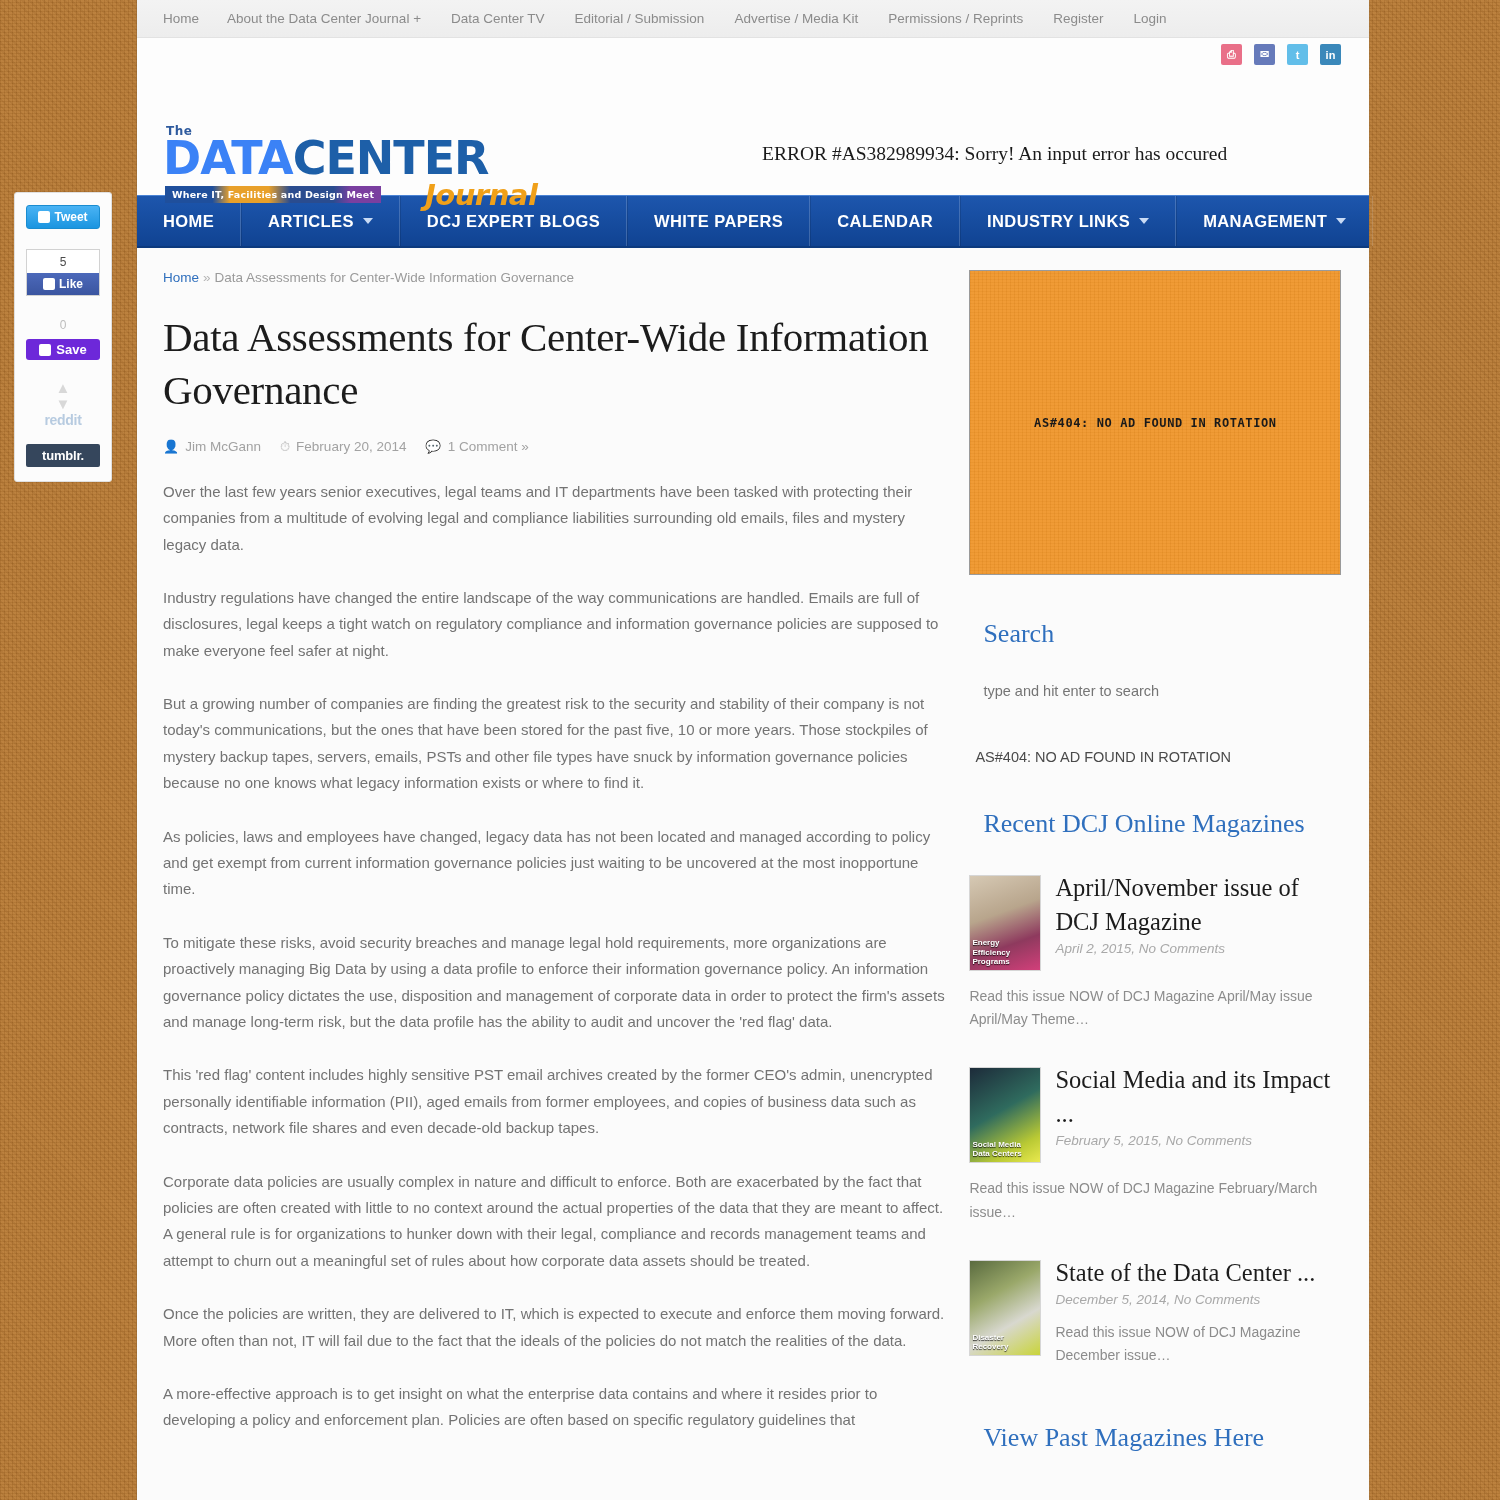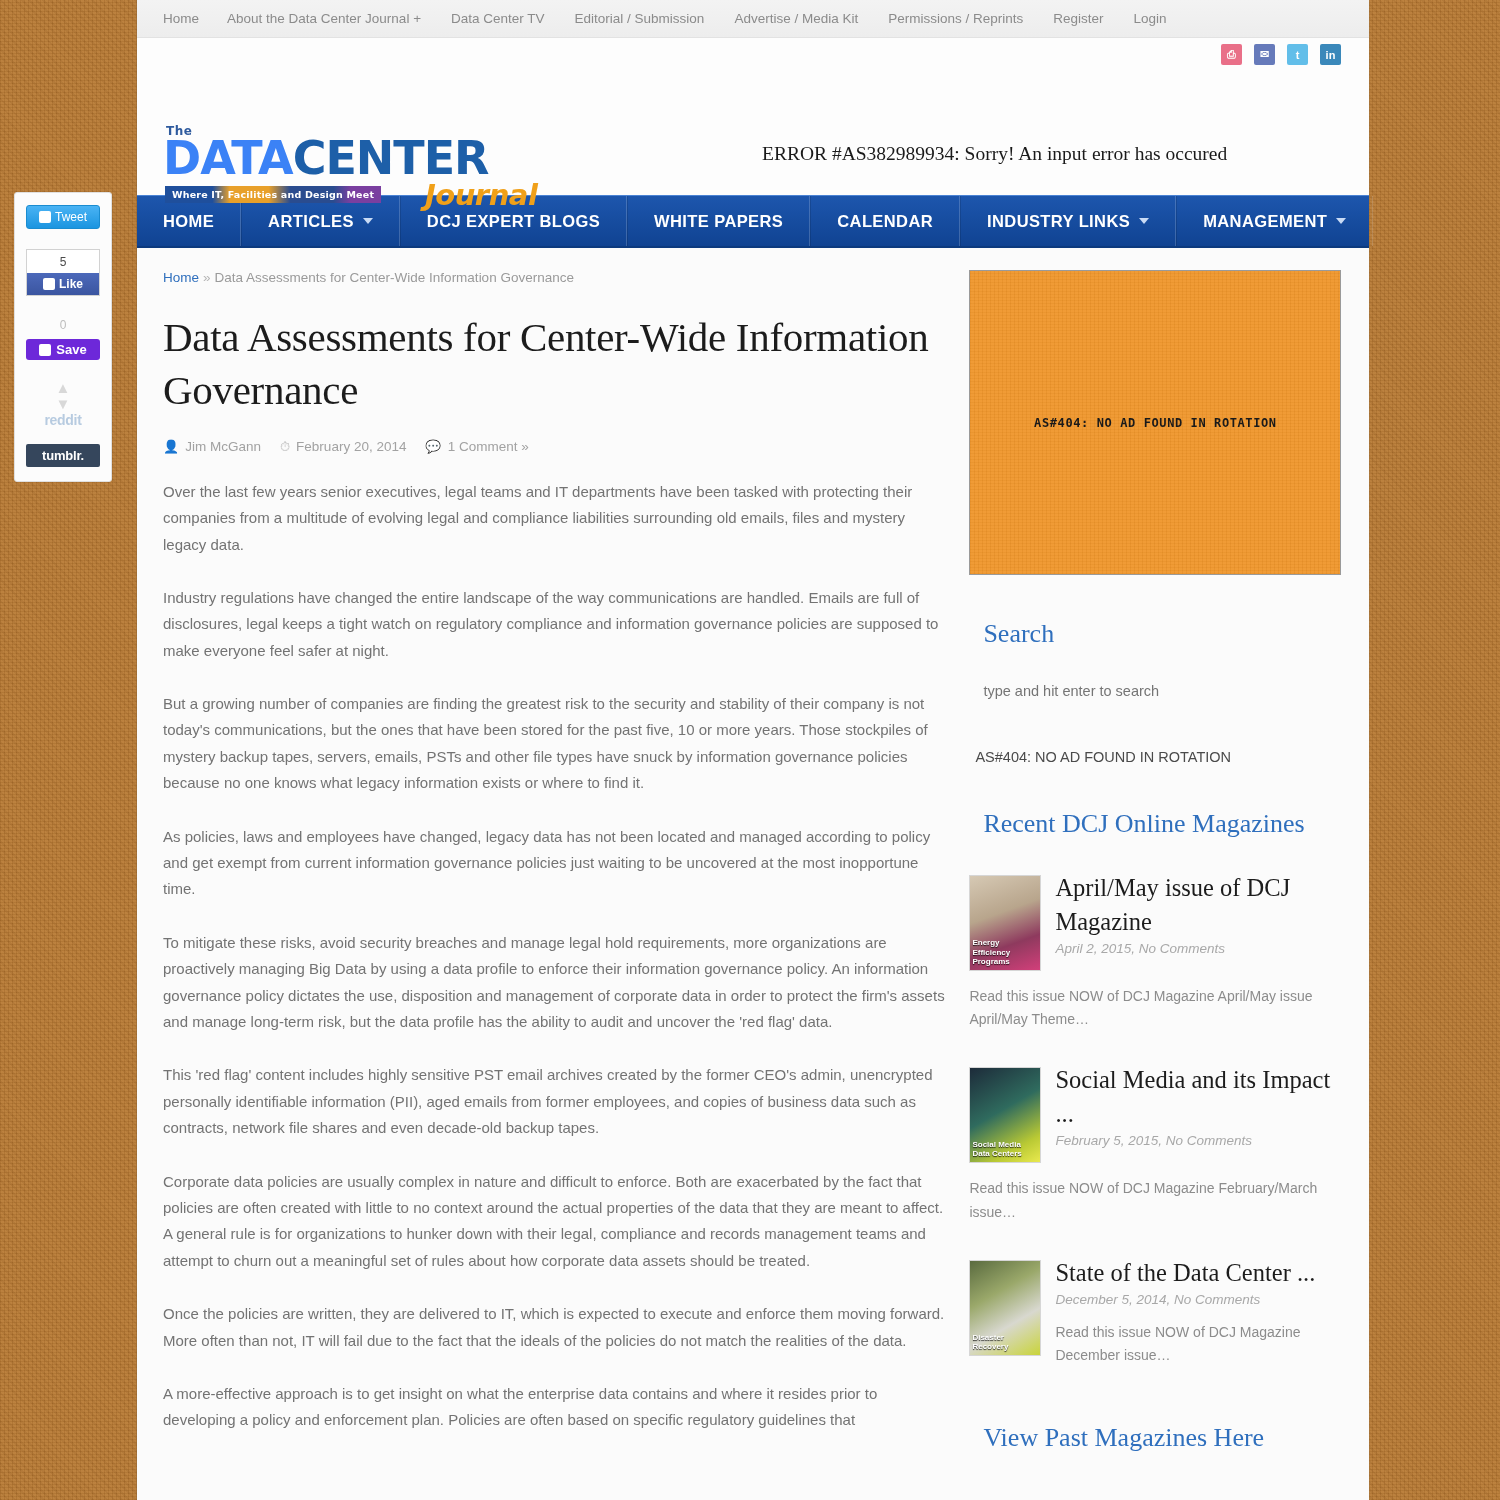--- a/index.html
+++ b/index.html
@@ -302,21 +302,21 @@
     display: flex;
     flex-direction: column;
     align-items: center;
     gap: 0;
   }
   .btn-tweet {
     width: 74px; height: 24px;
     background: linear-gradient(#4ab3f4, #1b95e0);
     border: 1px solid #1a8cd0;
     border-radius: 3px;
-    color: #fff; font-size: 12px; font-weight: normal;
+    color: #fff; font-size: 12px; font-weight: bold;
     display: flex; align-items: center; justify-content: center; gap: 4px;
     box-sizing: border-box;
   }
   .fb-wrap {
     margin-top: 20px;
     width: 74px;
     border: 1px solid #d2d2d2;
     box-sizing: border-box;
   }
   .fb-count {
@@ -470,21 +470,21 @@
 
         <div class="ad-text-line">AS#404: NO AD FOUND IN ROTATION</div>
 
         <h3 class="side-title">Recent DCJ Online Magazines</h3>
 
         <div class="mag-item">
           <div class="mag-thumb thumb-a">
             <span class="lbl">Energy Efficiency Programs</span>
           </div>
           <div class="mag-body">
-            <a class="mag-title" href="#">April/May issue of DCJ Magazine</a>
+            <a class="mag-title" href="#">April/November issue of DCJ Magazine</a>
             <div class="mag-date">April 2, 2015, No Comments</div>
           </div>
         </div>
         <p class="mag-excerpt">Read this issue NOW of DCJ Magazine April/May issue April/May Theme…</p>
 
         <div class="mag-item">
           <div class="mag-thumb thumb-b">
             <span class="lbl">Social Media Data Centers</span>
           </div>
           <div class="mag-body">

